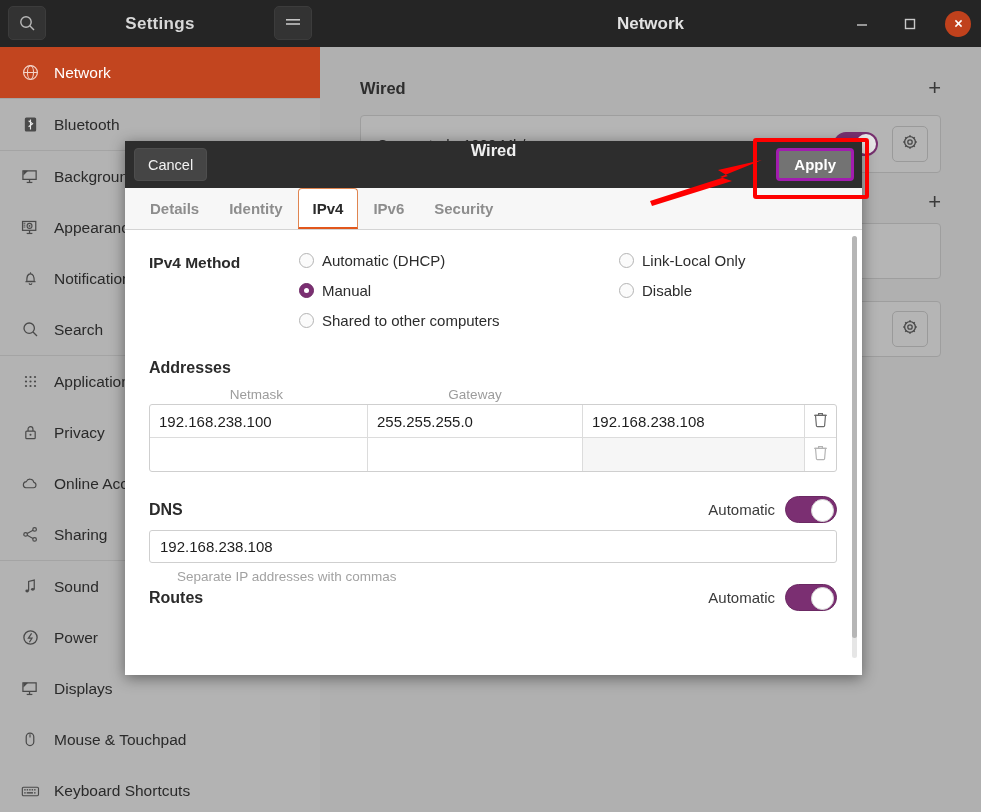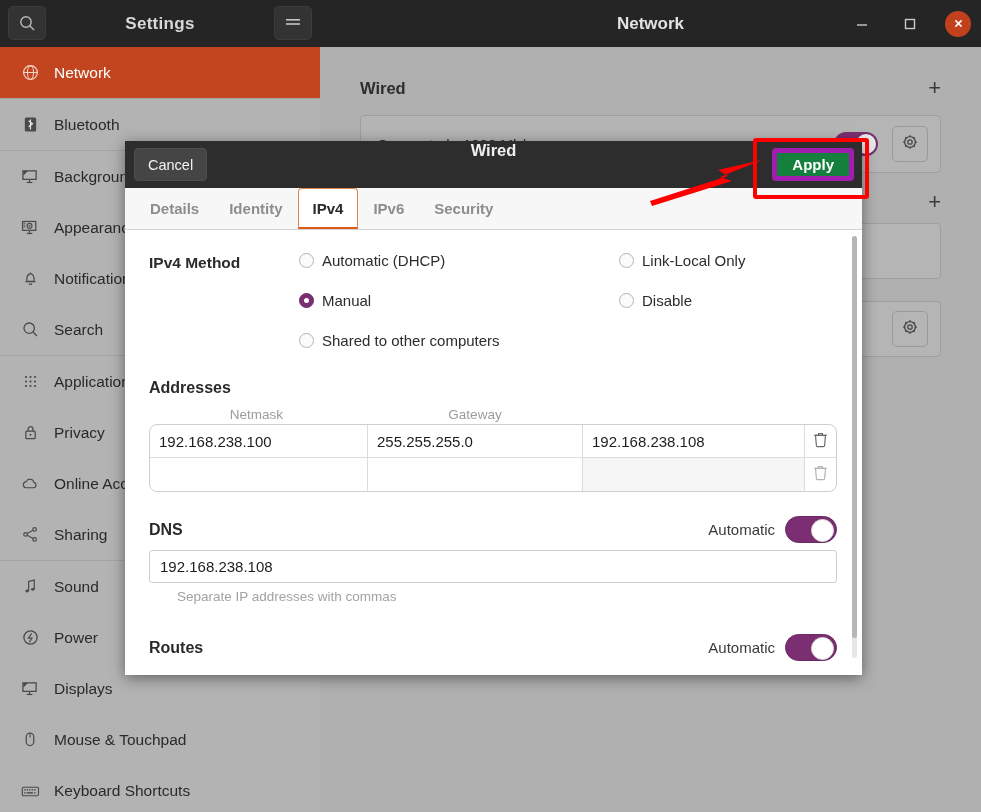--- a/index.html
+++ b/index.html
@@ -99,21 +99,21 @@
     display: flex; align-items: flex-start; justify-content: center;
   }
   .dlg-title { color: #f0f0f0; font-size: 16.5px; font-weight: bold; }
   .dlg-cancel {
     position: absolute; left: 9px; top: 7px; height: 33px; padding: 0 13px;
     background: #454545; border: 1px solid #4e4e4e; border-radius: 4px;
     color: #f2f2f2; font-size: 14.5px; display: flex; align-items: center;
   }
   .dlg-apply {
     position: absolute; right: 8px; top: 7px; height: 33px; padding: 0 15px;
-    background: #15803d; border: 5px solid #a21caf; border-radius: 4px;
+    background: #737373; border: 3px solid #a21caf; border-radius: 4px;
     color: #ffffff; font-size: 15px; font-weight: bold;
     display: flex; align-items: center;
   }
 
   .dlg-tabs {
     height: 42px; background: #f7f7f7; border-bottom: 1px solid #d4d4d4;
     display: flex; align-items: stretch; padding-left: 10px;
   }
   .tab {
     display: flex; align-items: center; padding: 0 14px;
@@ -124,38 +124,38 @@
     color: #2a2a2a; background: #ffffff;
     border: 1px solid #e08550; border-bottom: 2px solid #e2571c;
     border-radius: 4px 4px 0 0;
   }
 
   .dlg-content { position: relative; height: 445px; overflow: hidden; padding: 22px 26px 0 24px; }
 
   .row-method { display: flex; margin-bottom: 30px; }
   .method-label { width: 150px; font-size: 15.5px; font-weight: bold; color: #2b2b2b; padding-top: 2px; }
   .method-cols { flex: 1; display: flex; }
-  .mcol { display: flex; flex-direction: column; gap: 23px; }
+  .mcol { display: flex; flex-direction: column; gap: 13px; }
   .mcol.first { width: 320px; }
   .radio { display: flex; align-items: center; font-size: 15px; color: #2c2c2c; }
   .rdot {
     width: 15px; height: 15px; border-radius: 50%; border: 1px solid #b4b4b4;
     background: #fbfbfb; margin-right: 8px; position: relative; min-width: 15px;
   }
   .rdot.on { background: #7b2f72; border-color: #6e2a66; }
   .rdot.on::after {
     content:""; position: absolute; left: 4px; top: 4px;
     width: 5px; height: 5px; border-radius: 50%; background: #ffffff;
   }
 
   .sec-title { font-size: 16px; font-weight: bold; color: #2b2b2b; }
   .addr-heads { display: flex; margin: 10px 0 2px 0; }
   .addr-heads div { font-size: 13.5px; color: #9c9c9c; text-align: center; }
   .ah1 { width: 218px; } .ah2 { width: 215px; } .ah3 { width: 222px; }
-  .addr-table { border: 1px solid #cfcfcf; border-radius: 8px; overflow: hidden; width: 688px; }
+  .addr-table { border: 1px solid #cfcfcf; border-radius: 3px; overflow: hidden; width: 688px; }
   .addr-row { display: flex; height: 33px; border-bottom: 1px solid #dcdcdc; }
   .addr-row:last-child { border-bottom: none; }
   .addr-cell {
     display: flex; align-items: center; padding: 0 9px;
     border-right: 1px solid #dcdcdc; font-size: 15px; color: #1d1d1d;
   }
   .addr-cell.c1 { width: 218px; } .addr-cell.c2 { width: 215px; } .addr-cell.c3 { width: 222px; }
   .addr-cell.dim { background: #f6f6f6; }
   .trash-cell { flex: 1; display: flex; align-items: center; justify-content: center; }
 
@@ -172,21 +172,21 @@
     width: 21px; height: 21px; border-radius: 50%; background: #ffffff;
     border: 1px solid #d6d6d6;
   }
   .dns-input {
     width: 688px; height: 33px; border: 1px solid #cfcfcf; border-radius: 3px;
     display: flex; align-items: center; padding: 0 10px;
     font-size: 15px; color: #1d1d1d;
   }
   .hint { font-size: 13.5px; color: #a2a2a2; margin-top: 6px; margin-left: 28px; }
   .routes-head { display: flex; align-items: center; justify-content: space-between;
-                 margin-top: 30px; width: 688px; }
+                 width: 688px; }
 
   .dlg-scroll {
     position: absolute; right: 5px; top: 6px; width: 5px; height: 422px;
     background: #e6e6e6; border-radius: 3px;
   }
   .dlg-scroll i {
     position: absolute; left: 0; top: 0; width: 5px; height: 402px;
     background: #b6b6b6; border-radius: 3px; display: block;
   }
 

